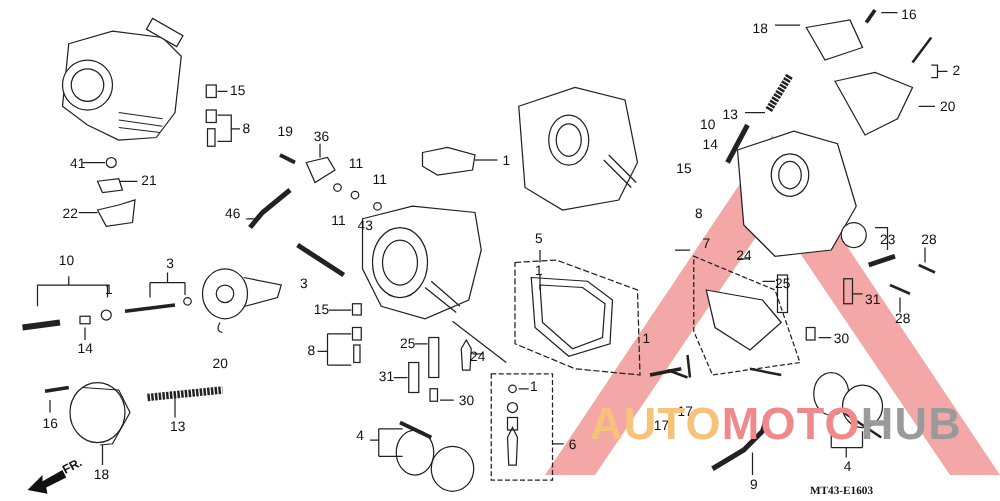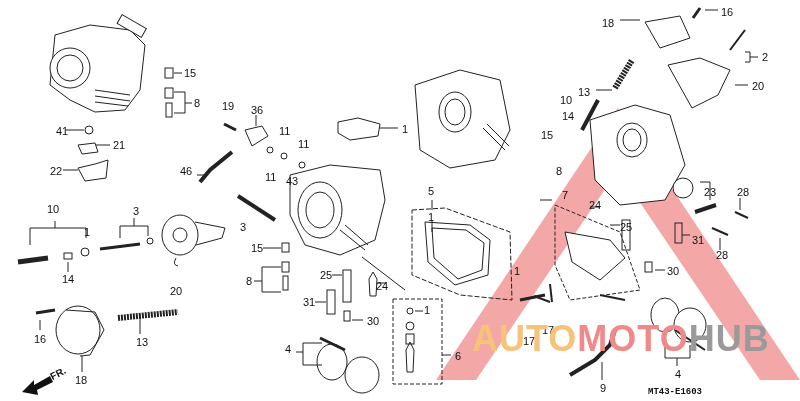--- a/index.html
+++ b/index.html
@@ -1,19 +1,19 @@
 <!DOCTYPE html>
 <html><head>
 <meta charset="utf-8">
 <style>
   html, body { margin: 0; padding: 0; background: #ffffff; }
   body { width: 800px; height: 401px; position: relative; overflow: hidden; font-family: "Liberation Sans", sans-serif; }
   #diagram { position: absolute; left: 0; top: 0; width: 800px; height: 401px; }
   .callout { position: absolute; font-family: "Liberation Sans", sans-serif; font-size: 11px; color: #111; line-height: 11px; white-space: nowrap; }
-  .code { position: absolute; font-family: Liberation Mono, monospace; font-size: 9px; font-weight: bold; color: #111; }
+  .code { position: absolute; font-family: Liberation Serif, serif; font-size: 9px; font-weight: bold; color: #111; }
   .fr { position: absolute; font-family: "Liberation Sans", sans-serif; font-weight: bold; font-size: 10px; color: #111; transform: rotate(-28deg); }
   .wm { position: absolute; left: 472px; top: 318px; font-family: "Liberation Sans", sans-serif; font-weight: bold; font-size: 36px; letter-spacing: 1px; white-space: nowrap; }
   .wm .p1 { color: #f7c27a; margin-top: 32px; }
   .wm .p2 { color: #f08a8a; }
   .wm .p3 { color: #9a9a9a; }
 </style>
 </head>
 <body>
 
 <svg id="diagram" viewBox="0 0 800 401" xmlns="http://www.w3.org/2000/svg">

